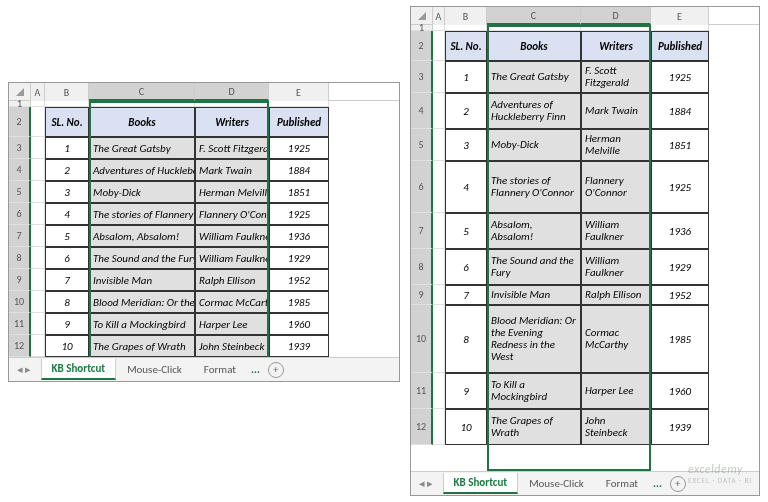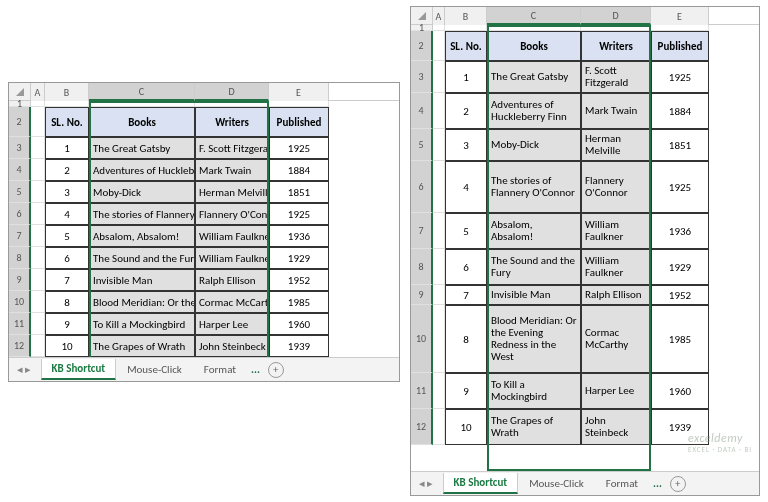--- a/index.html
+++ b/index.html
@@ -12,40 +12,40 @@
 .col-headers { display: flex; height: 18px; border-bottom: 1px solid #ccc; }
 .corner { width: 22px; border-right: 1px solid #ccc; background: #f0f0f0; display: flex; align-items: center; justify-content: center; }
 .corner svg { width: 8px; height: 8px; }
 .ch { height: 18px; border-right: 1px solid #ccc; background: #f0f0f0; color: #555; display: flex; align-items: center; justify-content: center; font-size: 10px; }
 .ch.sel { background: #d2d2d2; border-bottom: 2px solid #217346; }
 
 .row-headers { position: absolute; left: 0; top: 18px; width: 22px; }
 .rh { width: 22px; border-right: 1px solid #ccc; border-bottom: 1px solid #e0e0e0; background: #f0f0f0; color: #555; display: flex; align-items: center; justify-content: center; font-size: 10px; }
 .rh.sel { background: #d2d2d2; border-right: 2px solid #217346; }
 
-.cells { position: absolute; left: 22px; top: 18px; right: 0; bottom: 0; overflow: hidden; }
+.cells { position: absolute; left: 22px; top: 18px; right: 0; bottom: 0; overflow: hidden; font-style: italic; }
 .row { display: flex; }
 .cell { border-right: 1px solid #e0e0e0; border-bottom: 1px solid #e0e0e0; font-size: 11px; padding: 1px 3px; overflow: hidden; background: #fff; }
 .cell.selarea { background: #e0e0e0; }
 
 .table-border { border: 1px solid #333 !important; }
 .hcell { background: #d9e1f2 !important; font-weight: bold; text-align: center; display:flex;align-items:center;justify-content:center; }
 .dcell { display: flex; align-items: center; }
 .ccenter { justify-content: center; }
 .wrap { white-space: normal; line-height: 1.1; }
 .clip { white-space: nowrap; }
 
 .tabs { position: absolute; bottom: 0; left: 0; right: 0; height: 24px; background: #f3f3f3; border-top: 1px solid #ccc; display: flex; align-items: center; padding-left: 8px; gap: 0; }
 .tabctrl { display: flex; gap: 4px; padding-right: 10px; color: #888; }
 .tab { padding: 3px 10px; font-size: 11px; color: #555; border: 1px solid transparent; border-top: none; }
 .tab.active { background: #fff; color: #1a7a42; font-weight: bold; border-color: #ccc; border-bottom: 2px solid #217346; }
 .tab-dots { color: #217346; font-weight: bold; padding: 0 4px; }
 .tab-plus { width: 16px; height: 16px; border: 1px solid #999; border-radius: 50%; display: flex; align-items: center; justify-content: center; font-size: 11px; color: #666; margin-left: 4px; }
 
-.watermark { position: absolute; right: 16px; bottom: 48px; font-size: 12px; color: rgba(130,150,130,0.5); font-style: italic; letter-spacing: 0.5px; }
+.watermark { position: absolute; right: 16px; bottom: 17px; font-size: 12px; color: rgba(130,150,130,0.5); font-style: italic; letter-spacing: 0.5px; }
 .watermark .sub { font-size: 7px; display: block; text-align: right; letter-spacing: 1px; font-style: normal; }
 
 .sel-border { position:absolute; border:2px solid #217346; pointer-events:none; }
 </style>
 </head>
 <body>
 
 <div class="panel panel-left">
   <div class="grid">
     <div class="col-headers">

